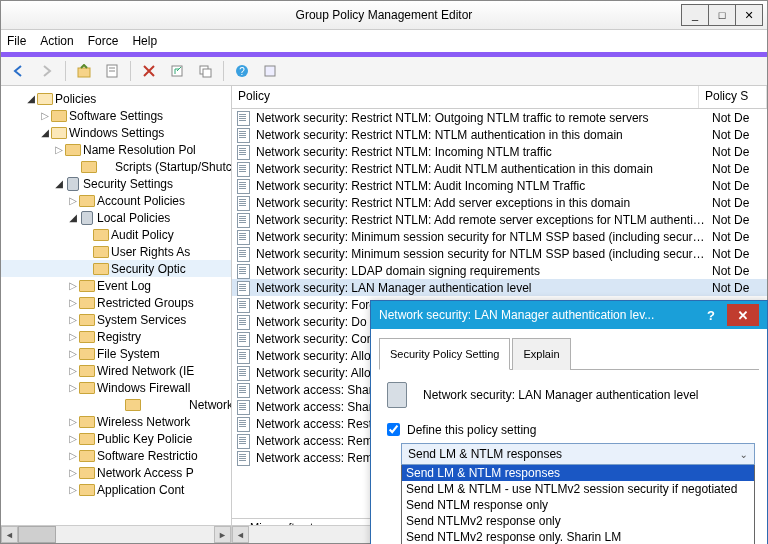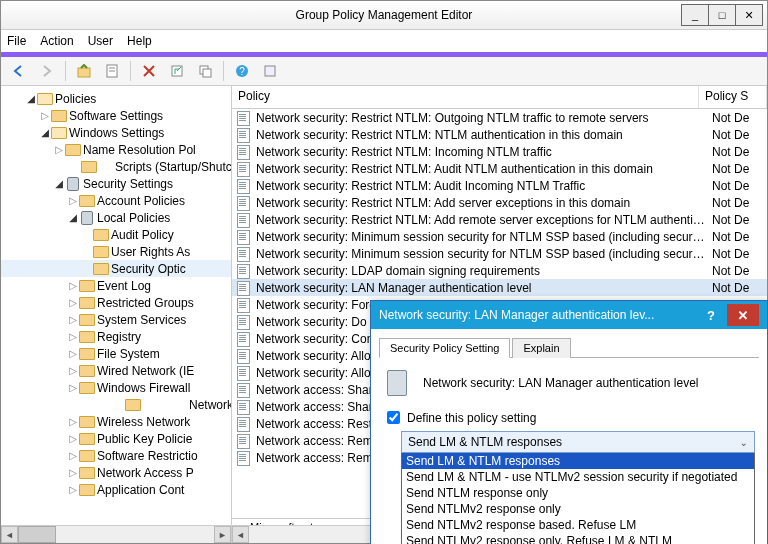--- a/index.html
+++ b/index.html
@@ -39,21 +39,21 @@
 .row .txt{flex:1;white-space:nowrap;overflow:hidden;text-overflow:ellipsis;font-size:12px}
 .row .st{width:55px;font-size:12px;padding-left:4px}
 .row.hl{background:#d8e6f5}
 .dialog{position:absolute;left:370px;top:300px;width:396px;border:1px solid #2d6bb0;background:#fff;box-shadow:0 0 8px rgba(0,0,0,.2)}
 .dlg-title{height:28px;background:#1a9fd9;color:#fff;display:flex;align-items:center;padding:0 8px;font-size:12px;justify-content:space-between}
 .dlg-title .dctrl{display:flex;gap:0}
 .dlg-title .dctrl span{width:32px;height:22px;display:flex;align-items:center;justify-content:center;font-size:13px}
 .dlg-title .dctrl .help{background:#1a9fd9;color:#fff;font-weight:bold}
 .dlg-title .dctrl .close{background:#c13c2f;color:#fff;font-weight:bold}
 .tabs{display:flex;border-bottom:1px solid #b0b0b0;margin:8px 8px 0 8px}
-.tab{padding:3px 10px;border:1px solid #b0b0b0;border-bottom:none;background:#fff;font-size:11px;margin-right:2px;position:relative;top:1px}
+.tab{padding:9px 10px;border:1px solid #b0b0b0;border-bottom:none;background:#fff;font-size:11px;margin-right:2px;position:relative;top:1px}
 .tab.active{background:#fff;border-bottom:1px solid #fff}
 .tab.inactive{background:#f0f0f0}
 .dlg-body{padding:10px 12px}
 .policy-row{display:flex;align-items:center;gap:10px;margin-bottom:10px}
 .servericon{width:30px;height:30px;position:relative}
 .servericon::before{content:"";position:absolute;left:4px;top:2px;width:18px;height:24px;background:#d7dee5;border:1px solid #7a8894;border-radius:2px}
 .chk-row{display:flex;align-items:center;gap:4px;margin-bottom:4px;font-size:12px}
 .combo{position:relative;margin-left:18px}
 .combo-top{border:1px solid #7a9ec8;height:20px;display:flex;align-items:center;padding:0 6px;font-size:12px;background:#e9f1fb;justify-content:space-between}
 .combo-top .chev{font-size:10px;color:#555}
@@ -74,21 +74,21 @@
     <span class="title">Group Policy Management Editor</span>
     <div class="ctrls">
       <span>_</span>
       <span>□</span>
       <span>✕</span>
     </div>
   </div>
   <div class="menubar">
     <span>File</span>
     <span>Action</span>
-    <span>User</span>
+    <span>Force</span>
     <span>Help</span>
   </div>
   <div class="toolbar">
     <span class="tbtn">
         <svg width="14" height="14">
           <path d="M9 2 L3 7 L9 12" stroke="#2a6fc9" stroke-width="2" fill="none"></path>
         </svg>
       </span>
     <span class="tbtn">
         <svg width="14" height="14">
@@ -420,18 +420,18 @@
     <div class="combo">
       <div class="combo-top">
         <span>Send LM &amp; NTLM responses</span>
         <span class="chev">⌄</span>
       </div>
       <div class="combo-list" id="combo-list">
           <div class="opt sel">Send LM &amp; NTLM responses</div>
           <div class="opt">Send LM &amp; NTLM - use NTLMv2 session security if negotiated</div>
           <div class="opt">Send NTLM response only</div>
           <div class="opt">Send NTLMv2 response only</div>
-          <div class="opt">Send NTLMv2 response based. Refuse LM</div>
+          <div class="opt">Send NTLMv2 response only. Sharin LM</div>
           <div class="opt">Send NTLMv2 response only. Refuse LM &amp; NTLM</div>
         </div>
     </div>
   </div>
 </div>
 
 </body></html>

